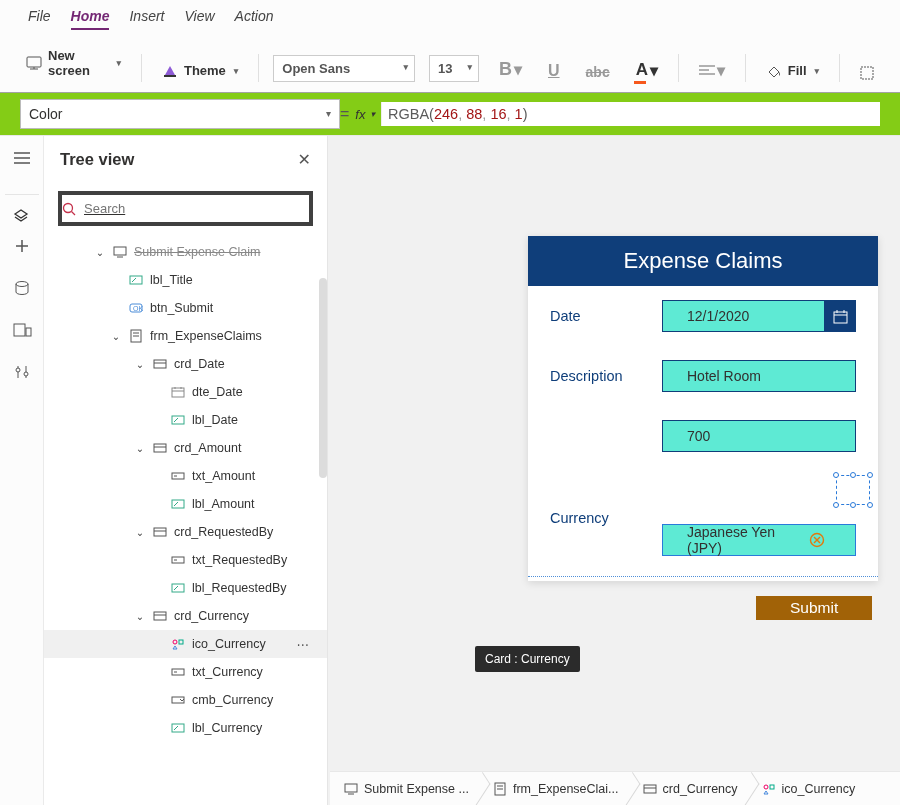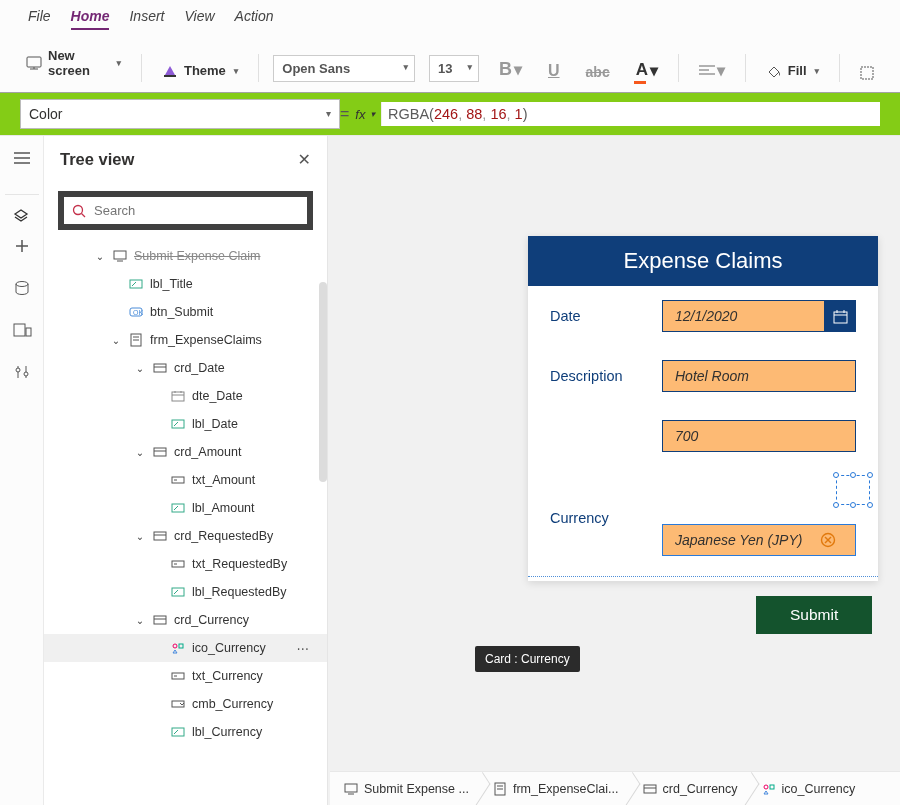--- a/index.html
+++ b/index.html
@@ -40,56 +40,56 @@
 .rail-ic { width:20px; height:20px; color:#555; display:flex; align-items:center; justify-content:center; font-size:15px; cursor:pointer; }
 .rail-ic.sep-top { border-top:1px solid #e5e5e5; padding-top:18px; margin-top:4px; width:34px; }
 
 .treepanel { width: 284px; background: #fff; border-right: 1px solid #e5e5e5; display:flex; flex-direction:column; }
 .tp-header { padding: 14px 16px 10px 16px; display:flex; justify-content:space-between; align-items:center; }
 .tp-header h3 { font-size: 16.5px; font-weight: 600; }
 .tp-close { font-size: 16px; color:#555; cursor:pointer; }
 .tp-tabs { display:flex; gap:18px; padding: 0 16px; border-bottom: 1px solid #eee; }
 .tp-tab { padding: 6px 0 8px 0; color:#555; font-size:13.5px; cursor:pointer; }
 .tp-tab.active { color:#742774; border-bottom:2px solid #742774; font-weight:600; }
-.tp-search { margin: 12px 14px; border:6px solid #404040; padding: 6px 8px; display:flex; align-items:center; gap:8px; }
+.tp-search { margin: 12px 14px; border:4px solid #404040; padding: 6px 0; display:flex; align-items:center; gap:8px;text-decoration:underline; }
 .tp-search input { border:none; outline:none; flex:1; font-size:13px; }
 .tree { flex:1; overflow-y:auto; padding-bottom:6px; position:relative; }
 .tree-scroll { position:absolute; right:0; top:40px; width:8px; height:200px; background:#dcdcdc; border-radius:4px; }
 .node { display:flex; align-items:center; gap:6px; padding: 6px 10px 6px 14px; color:#333; font-size:12.5px; cursor:pointer; white-space:nowrap; }
 .node.sel { background:#f0f0f0; }
 .node .caret { width:12px; color:#444; font-size:10px; display:inline-flex; justify-content:center; }
 .node .ico { width:16px; height:16px; display:flex; align-items:center; justify-content:center; }
 .node .more { margin-left:auto; color:#555; margin-right:8px; }
 .depth-2 { padding-left: 50px; }
 .depth-3 { padding-left: 66px; }
 .depth-4 { padding-left: 90px; }
 .depth-5 { padding-left: 108px; }
 
 .canvas-area { flex:1; background:#f1f1f1; position:relative; overflow:hidden; }
 .canvas { position:absolute; left:70px; top:0px; right:0; height:640px; background:#f1f1f1; }
 .app-screen { position:absolute; left:130px; top:100px; width:350px; background:#fff; box-shadow: 0 2px 8px rgba(0,0,0,0.12); }
 .app-header { background:#0f3e7a; color:#fff; text-align:center; font-size:22px; padding: 12px 0; }
 .form-row { display:flex; align-items:center; padding: 14px 22px; gap: 16px; }
 .form-label { width: 96px; color:#0f3e7a; font-size: 14.5px; }
-.form-input { flex:1; border:1px solid #0f3e7a; padding: 6px 12px; font-size:14px; display:flex; align-items:center; justify-content:space-between; background:#fdba74; height:32px;font-style:italic; }
+.form-input { flex:1; border:1px solid #0f3e7a; padding: 6px 24px; font-size:14px; display:flex; align-items:center; justify-content:space-between; background:#5eead4; height:32px; }
 .date-btn { width:32px; height:32px; margin-left:-1px; background:#0f3e7a; color:#fff; display:flex; align-items:center; justify-content:center; }
 .row-amount .form-label { visibility:hidden; }
 .row-currency { position:relative; padding-bottom:20px; border-bottom:1px dotted #4f8fd8; margin-bottom:4px;}
 .row-currency .sel-handles { position:absolute; right:8px; top:9px; width:34px; height:30px; }
 .sel-handles .h { position:absolute; width:6px; height:6px; border:1px solid #2a7ad9; background:#fff; border-radius:50%; }
 .sel-handles .h.tl{ left:-3px; top:-3px;} .sel-handles .h.tr{ right:-3px; top:-3px;}
 .sel-handles .h.bl{ left:-3px; bottom:-3px;} .sel-handles .h.br{ right:-3px; bottom:-3px;}
 .sel-handles .h.tm{ left:50%; top:-3px; margin-left:-3px;} .sel-handles .h.bm{ left:50%; bottom:-3px; margin-left:-3px;}
 .sel-handles .box { position:absolute; inset:0; border:1px dashed #2a7ad9;}
 .row-currency .form-input { border:1px solid #2a7ad9;margin-top:44px; }
 .icon-slot { width:30px; display:flex; align-items:center; justify-content:center; }
 .icon-slot svg { stroke:#e1790d; }
 .tooltip-card { position:absolute; top:180px; left:-53px; background:#2b2b2b; color:#fff; font-size:12px; padding:6px 10px; border-radius:2px; z-index:5; }
 .tooltip-card::after { content:""; position:absolute; left:12px; bottom:-6px; border:6px solid transparent; border-top-color:#2b2b2b; }
-.submit-btn { position:absolute; top:474px; right:-12px; background:#14532d; color:#fff; padding: 10px 34px; font-size:15.5px; cursor:pointer; }
+.submit-btn { position:absolute; top:474px; right:-12px; background:#a16207; color:#fff; padding: 3px 34px; font-size:15.5px; cursor:pointer; }
 
 
 .breadcrumb { position:absolute; bottom:0; left:330px; right:0; height:34px; background:#fcfcfc; border-top:1px solid #e8e8e8; display:flex; align-items:center; }
 .bc-item { display:flex; align-items:center; gap:6px; padding: 0 10px 0 14px; height:100%; position:relative; color:#333; font-size:12.5px; cursor:pointer; }
 .bc-item::after { content:""; position:absolute; right:-7px; top:4px; width:13px; height:26px; background:#fcfcfc; border-right:1px solid #d8d8d8; border-top:1px solid #d8d8d8; transform:rotate(45deg) skew(12deg,12deg); z-index:1; }
 .bc-item:last-child::after { display:none; }
 .bc-ic { width:14px; height:14px; display:flex; align-items:center; justify-content:center; z-index:2;}
 
 
 svg { overflow:visible; }

